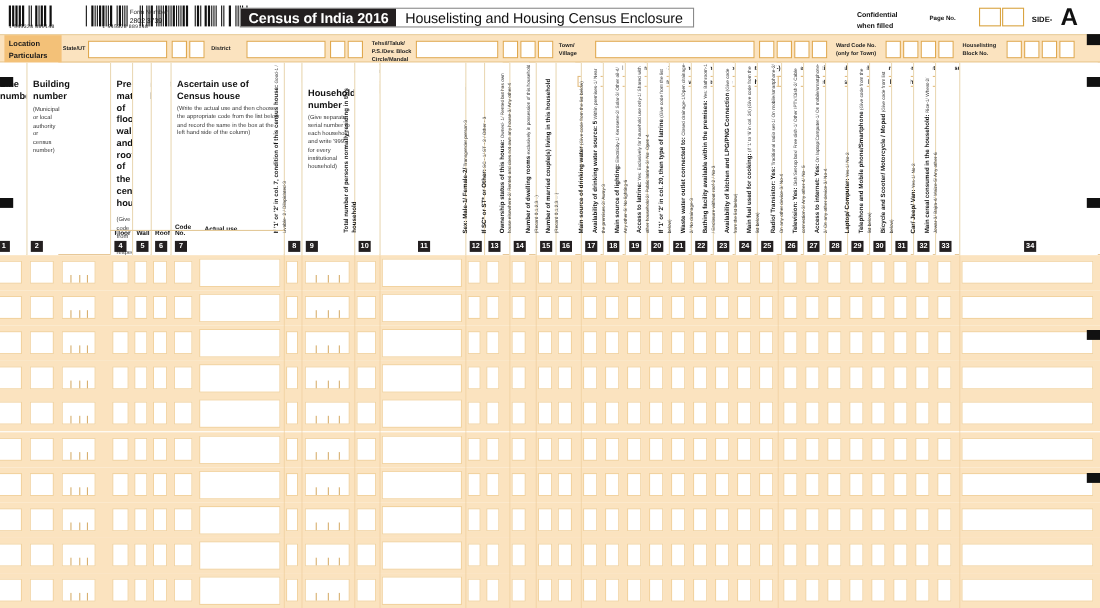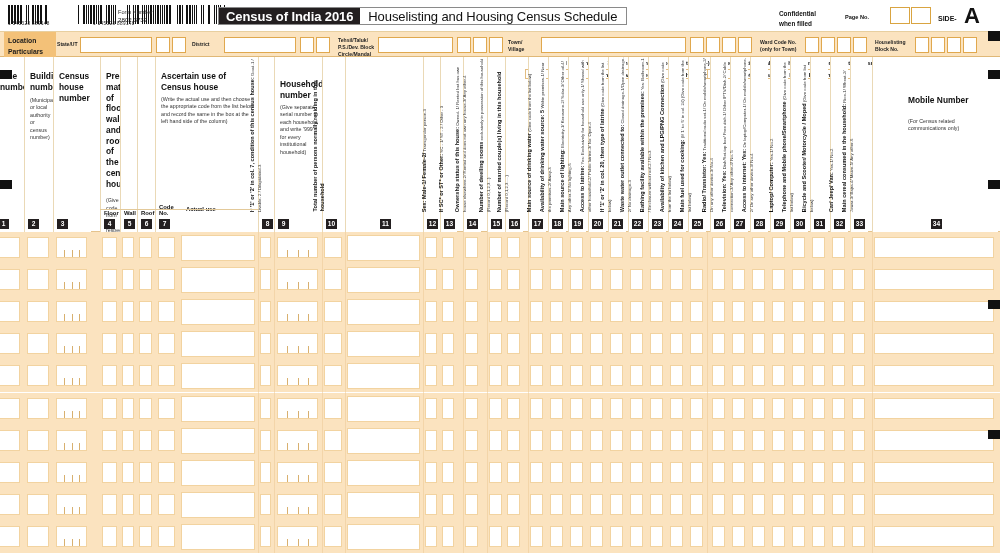--- a/index.html
+++ b/index.html
@@ -176,21 +176,21 @@
     <div class="bc-num">1 545328 889148</div>
     <div class="bc-num bc-num2">1 545328 889148</div>
 
     <div class="formnum">
       <b>Form Number</b>
       <span>2802 3739</span>
     </div>
 
     <div class="titlewrap">
       <div class="title-black">Census of India 2016</div>
-      <div class="title-white">Houselisting and Housing Census Schedule</div>
+      <div class="title-white">Houselisting and Housing Census Enclosure</div>
     </div>
 
     <div class="conf">
       <div>Confidential</div>
       <div>when filled</div>
     </div>
     <div class="pageno-lab">Page No.</div>
     <div class="pageno-boxes">
       <div></div>
       <div></div>
@@ -272,26 +272,20 @@
         </div>
         <div class="numbadge" style="left: 3px;">1</div>
       </div>
       <div class="hcol" style="left: 24px; width: 29px;">
         <div class="pad" style="padding-top: 14px;">
           <div class="htitle">Building number</div>
           <div class="hsub" style="margin-top: 4px;">(Municipal or local authority or census number)</div>
         </div>
         <div class="numbadge" style="left: 3px;">2</div>
       </div>
-      <div class="hcol" style="left: 53px; width: 38px;">
-        <div class="pad" style="padding-top: 14px;">
-          <div class="htitle">Census house number</div>
-        </div>
-        <div class="numbadge" style="left: 3px;">3</div>
-      </div>
       <div class="hcol" style="left: 100px; width: 20px;">
         <div class="pad" style="padding-top: 14px;">
           <div class="htitle">Predominant material of floor, wall and roof of the census house</div>
           <div class="hsub" style="margin-top: 8px;">(Give code from the respective lists below)</div>
         </div>
         <div class="subhdr" style="left: 3px; bottom: 16px; white-space: pre-line;">Floor</div>
         <div class="numbadge" style="left: 3px;">4</div>
       </div>
       <div class="hcol" style="left: 120px; width: 17px;">
         <div class="pad" style="padding-top: 14px;"></div>
@@ -413,24 +407,20 @@
       </div>
       <div class="hcol" style="left: 830px; width: 18px;">
         <div class="vlabel" style="left: 4px;"><b>Car/ Jeep/ Van:</b><span class="sm"> Yes-1/ No-2</span></div>
         <div class="numbadge" style="left: 3px;">32</div>
       </div>
       <div class="hcol" style="left: 850px; width: 18px;">
         <div class="vlabel" style="left: 4px;"><b>Main cereal consumed in the household:</b><span class="sm"> Rice-1/ Wheat-2/ Jowar-3/ Bajra-4/ Maize-5/ Any other-6</span></div>
         <div class="numbadge" style="left: 3px;">33</div>
       </div>
       <div class="hcol" style="left: 872px; width: 126px;">
-        <div class="pad" style="padding-top: 38px;">
-          <div class="htitle" style="padding-left: 30px;">Mobile Number</div>
-          <div class="hsub" style="padding-left: 30px; margin-top: 12px;">(For Census related communications only)</div>
-        </div>
         <div class="numbadge" style="left: 58px;">34</div>
       </div>
       <div style="position: absolute; left: 100px; top: 152px; width: 158px; height: 1px; background: rgb(227, 201, 153);"></div>
     </div>
 
   <div class="grid" id="grid">
       <div class="gridrow" style="top: 0px;">
         <div class="rowband"></div>
         <div class="gcell" style="left: -2px; top: 5px; width: 22px; height: 21px;"></div>
         <div class="gcell" style="left: 27px; top: 5px; width: 22px; height: 21px;"></div>

